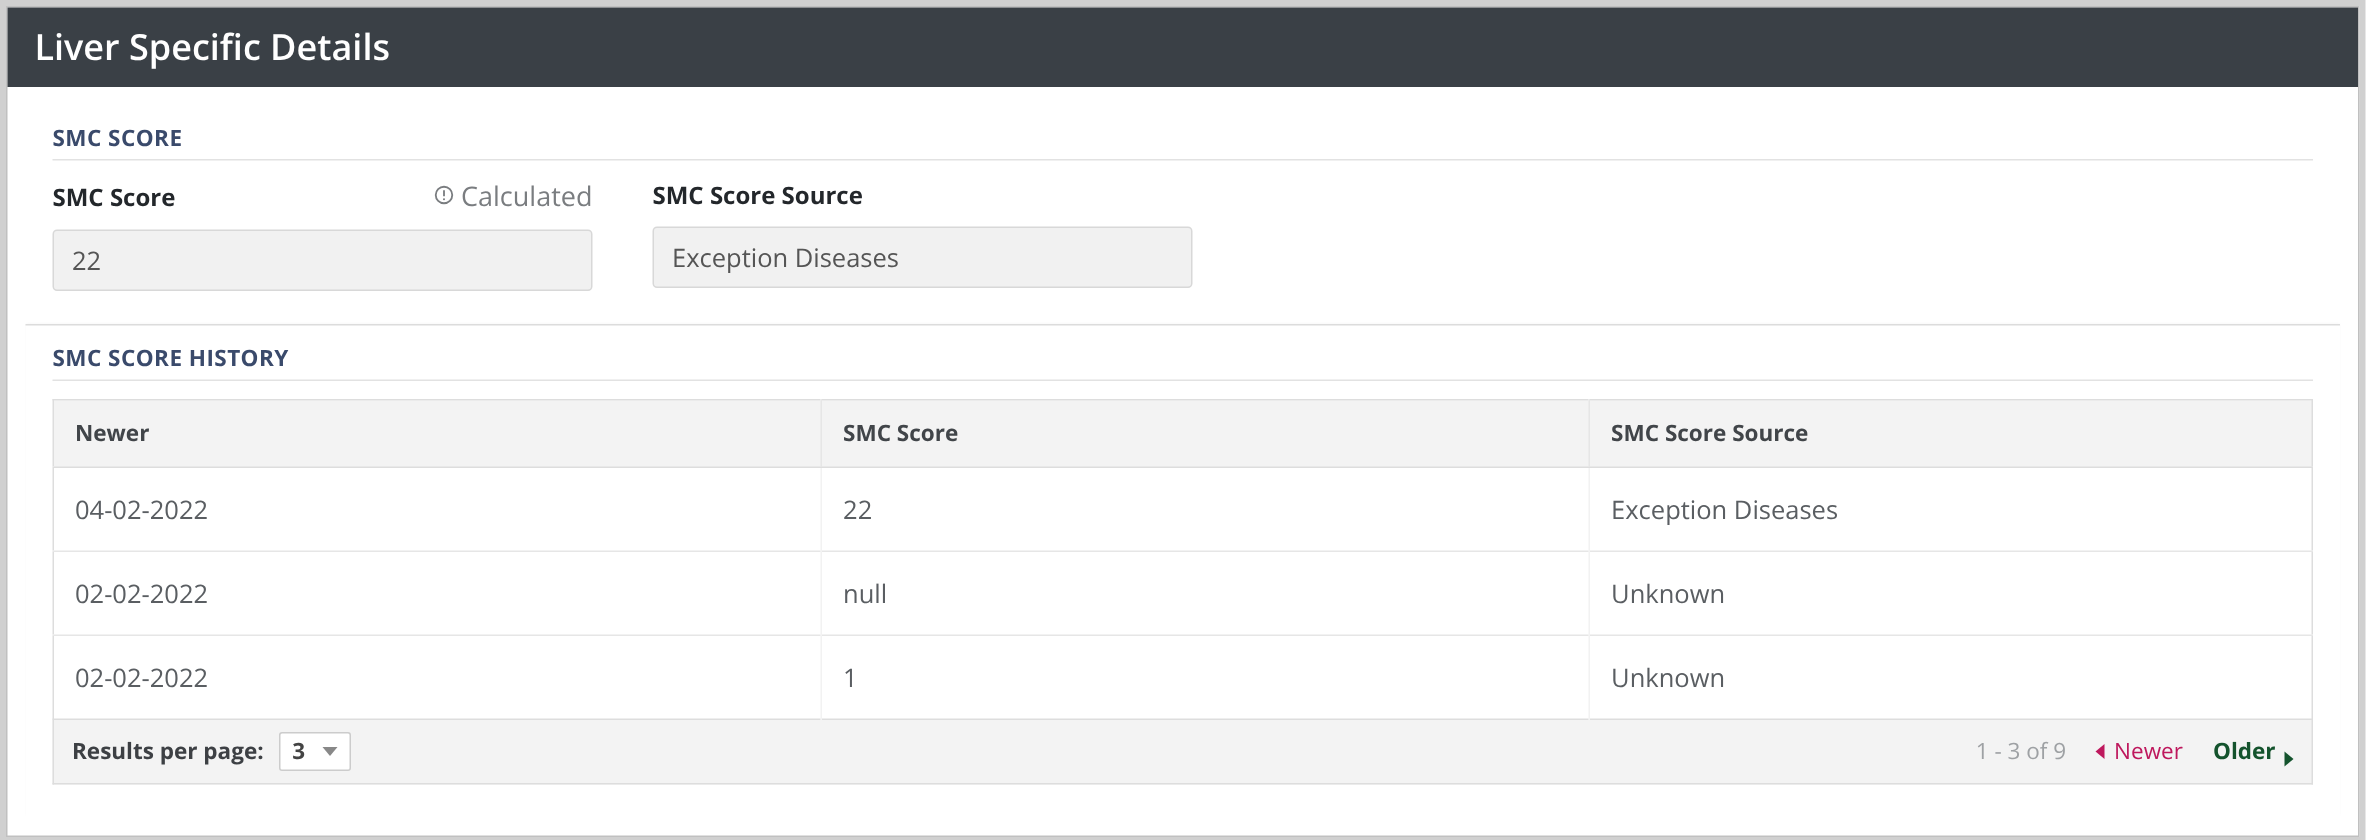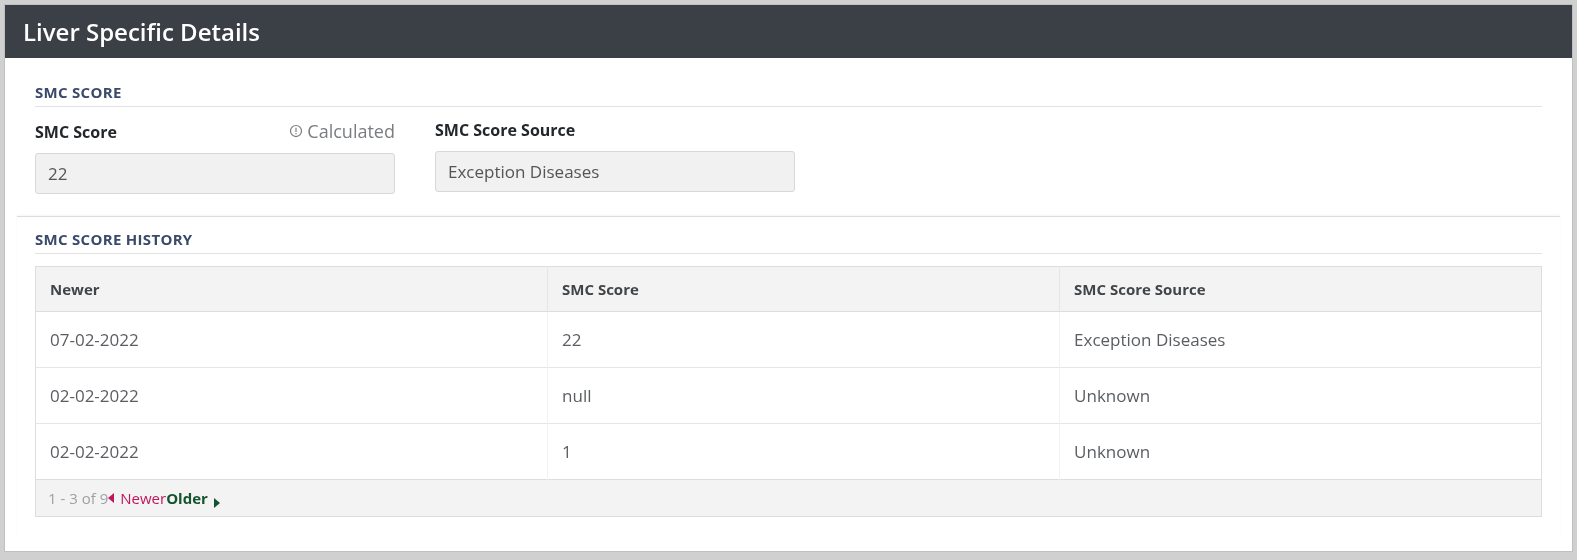--- a/index.html
+++ b/index.html
@@ -139,20 +139,21 @@
     }
     .caret-down {
       width: 0; height: 0;
       border-left: 5px solid transparent;
       border-right: 5px solid transparent;
       border-top: 6px solid #888;
     }
     .pager {
       display: flex;
       align-items: center;
+      gap: 20px;
     }
     .pager-range {
       color: #9ea1a4;
     }
     .pager-link {
       display: inline-flex;
       align-items: center;
       gap: 6px;
       cursor: pointer;
       user-select: none;
@@ -233,38 +234,45 @@
         </colgroup>
         <thead>
           <tr>
             <th>Newer</th>
             <th>SMC Score</th>
             <th>SMC Score Source</th>
           </tr>
         </thead>
         <tbody>
           <tr>
-            <td>07-02-2022</td>
+            <td>04-02-2022</td>
             <td>22</td>
             <td>Exception Diseases</td>
           </tr>
           <tr>
             <td>02-02-2022</td>
             <td>null</td>
             <td>Unknown</td>
           </tr>
           <tr>
             <td>02-02-2022</td>
             <td>1</td>
             <td>Unknown</td>
           </tr>
         </tbody>
       </table>
 
       <div class="table-footer">
+        <div class="results-per-page">
+          <span>Results per page:</span>
+          <span class="rpp-select">
+            <span>3</span>
+            <span class="caret-down"></span>
+          </span>
+        </div>
         <div class="pager">
           <span class="pager-range">1 - 3 of 9</span>
           <span class="pager-link disabled">
             <span class="tri-left"></span>
             <span>Newer</span>
           </span>
           <span class="pager-link enabled">
             <span>Older</span>
             <span class="tri-right"></span>
           </span>

